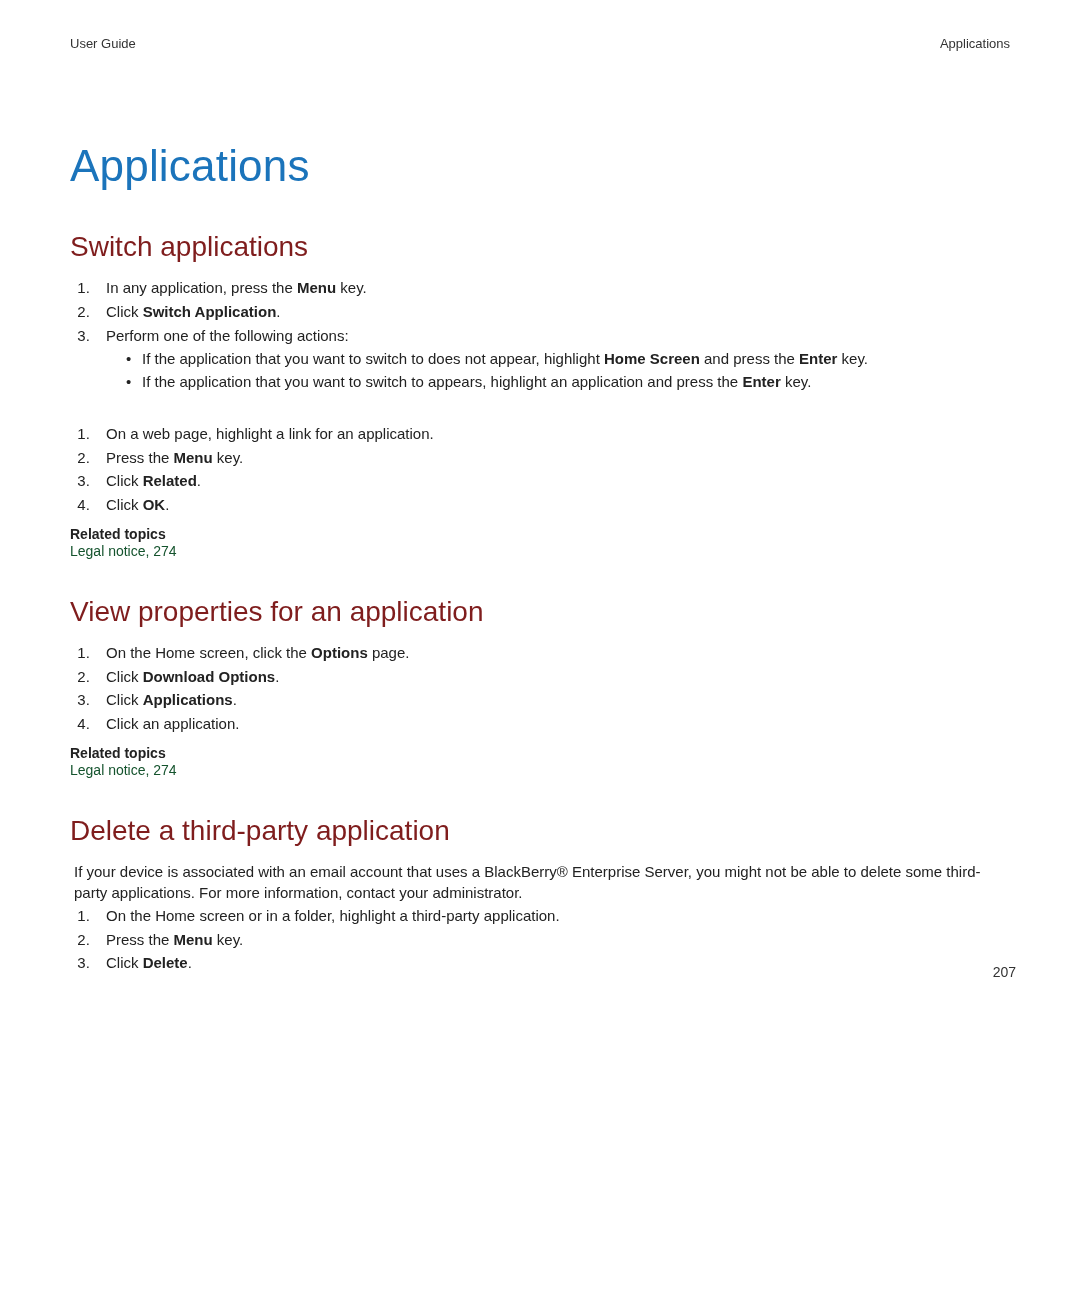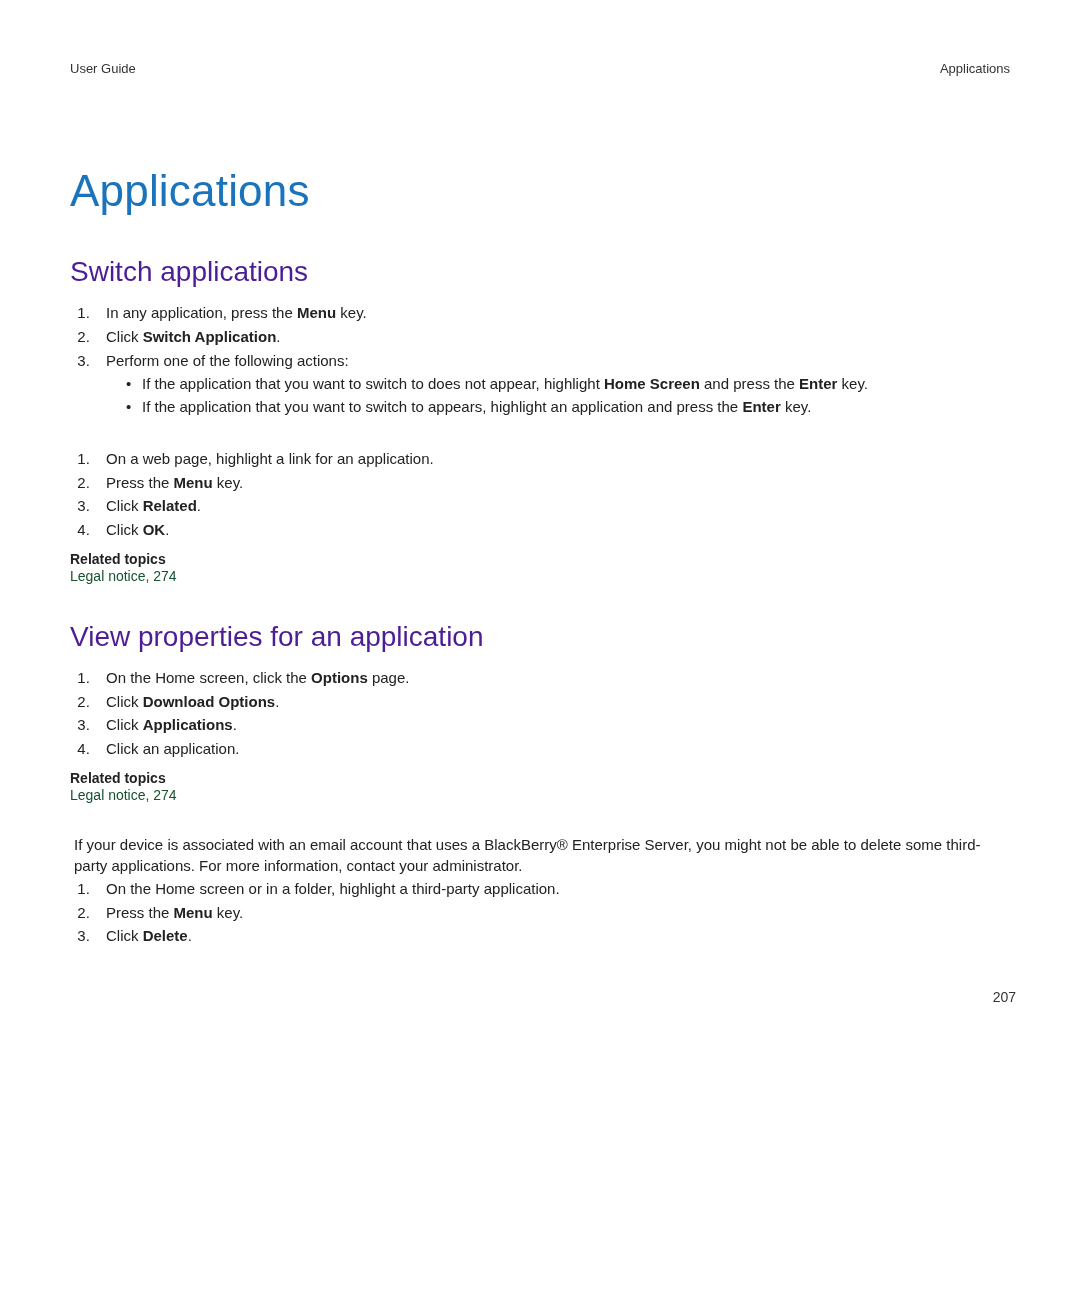--- a/index.html
+++ b/index.html
@@ -10,39 +10,38 @@
     background: #fff;
     font-family: "Segoe UI", "Helvetica Neue", Arial, sans-serif;
     color: #222;
   }
   .page {
     position: relative;
     box-sizing: border-box;
     width: 1080px;
     height: 1016px;
     padding: 36px 70px 40px 70px;
-    margin-top: 25px;
   }
   .running-head {
     display: flex;
     justify-content: space-between;
     font-size: 13px;
     color: #333;
     margin-bottom: 90px;
   }
   h1.title {
     font-weight: 400;
     color: #1b74bb;
     font-size: 44px;
     margin: 0 0 40px 0;
     letter-spacing: 0.2px;
   }
   h2.section {
     font-weight: 400;
-    color: #4c1d95;
+    color: #7f1d1d;
     font-size: 28px;
     margin: 36px 0 14px 0;
   }
   ol.steps {
     margin: 0 0 4px 0;
     padding-left: 24px;
     font-size: 15px;
     line-height: 1.45;
   }
   ol.steps > li {
@@ -158,20 +157,21 @@
       <li>
         <span>Click </span><span class="b">Applications</span><span>.</span>
       </li>
       <li><span>Click an application.</span></li>
     </ol>
     <div class="related-head">Related topics</div>
     <a href="#" class="related-link">Legal notice, 274</a>
   </div>
 
   <div class="block">
+    <h2 class="section">Delete a third-party application</h2>
     <div class="para">If your device is associated with an email account that uses a BlackBerry® Enterprise Server, you might not be able to delete some third-party applications. For more information, contact your administrator.</div>
     <ol class="steps">
       <li><span>On the Home screen or in a folder, highlight a third-party application.</span></li>
       <li>
         <span>Press the </span><span class="b">Menu</span><span> key.</span>
       </li>
       <li>
         <span>Click </span><span class="b">Delete</span><span>.</span>
       </li>
     </ol>

